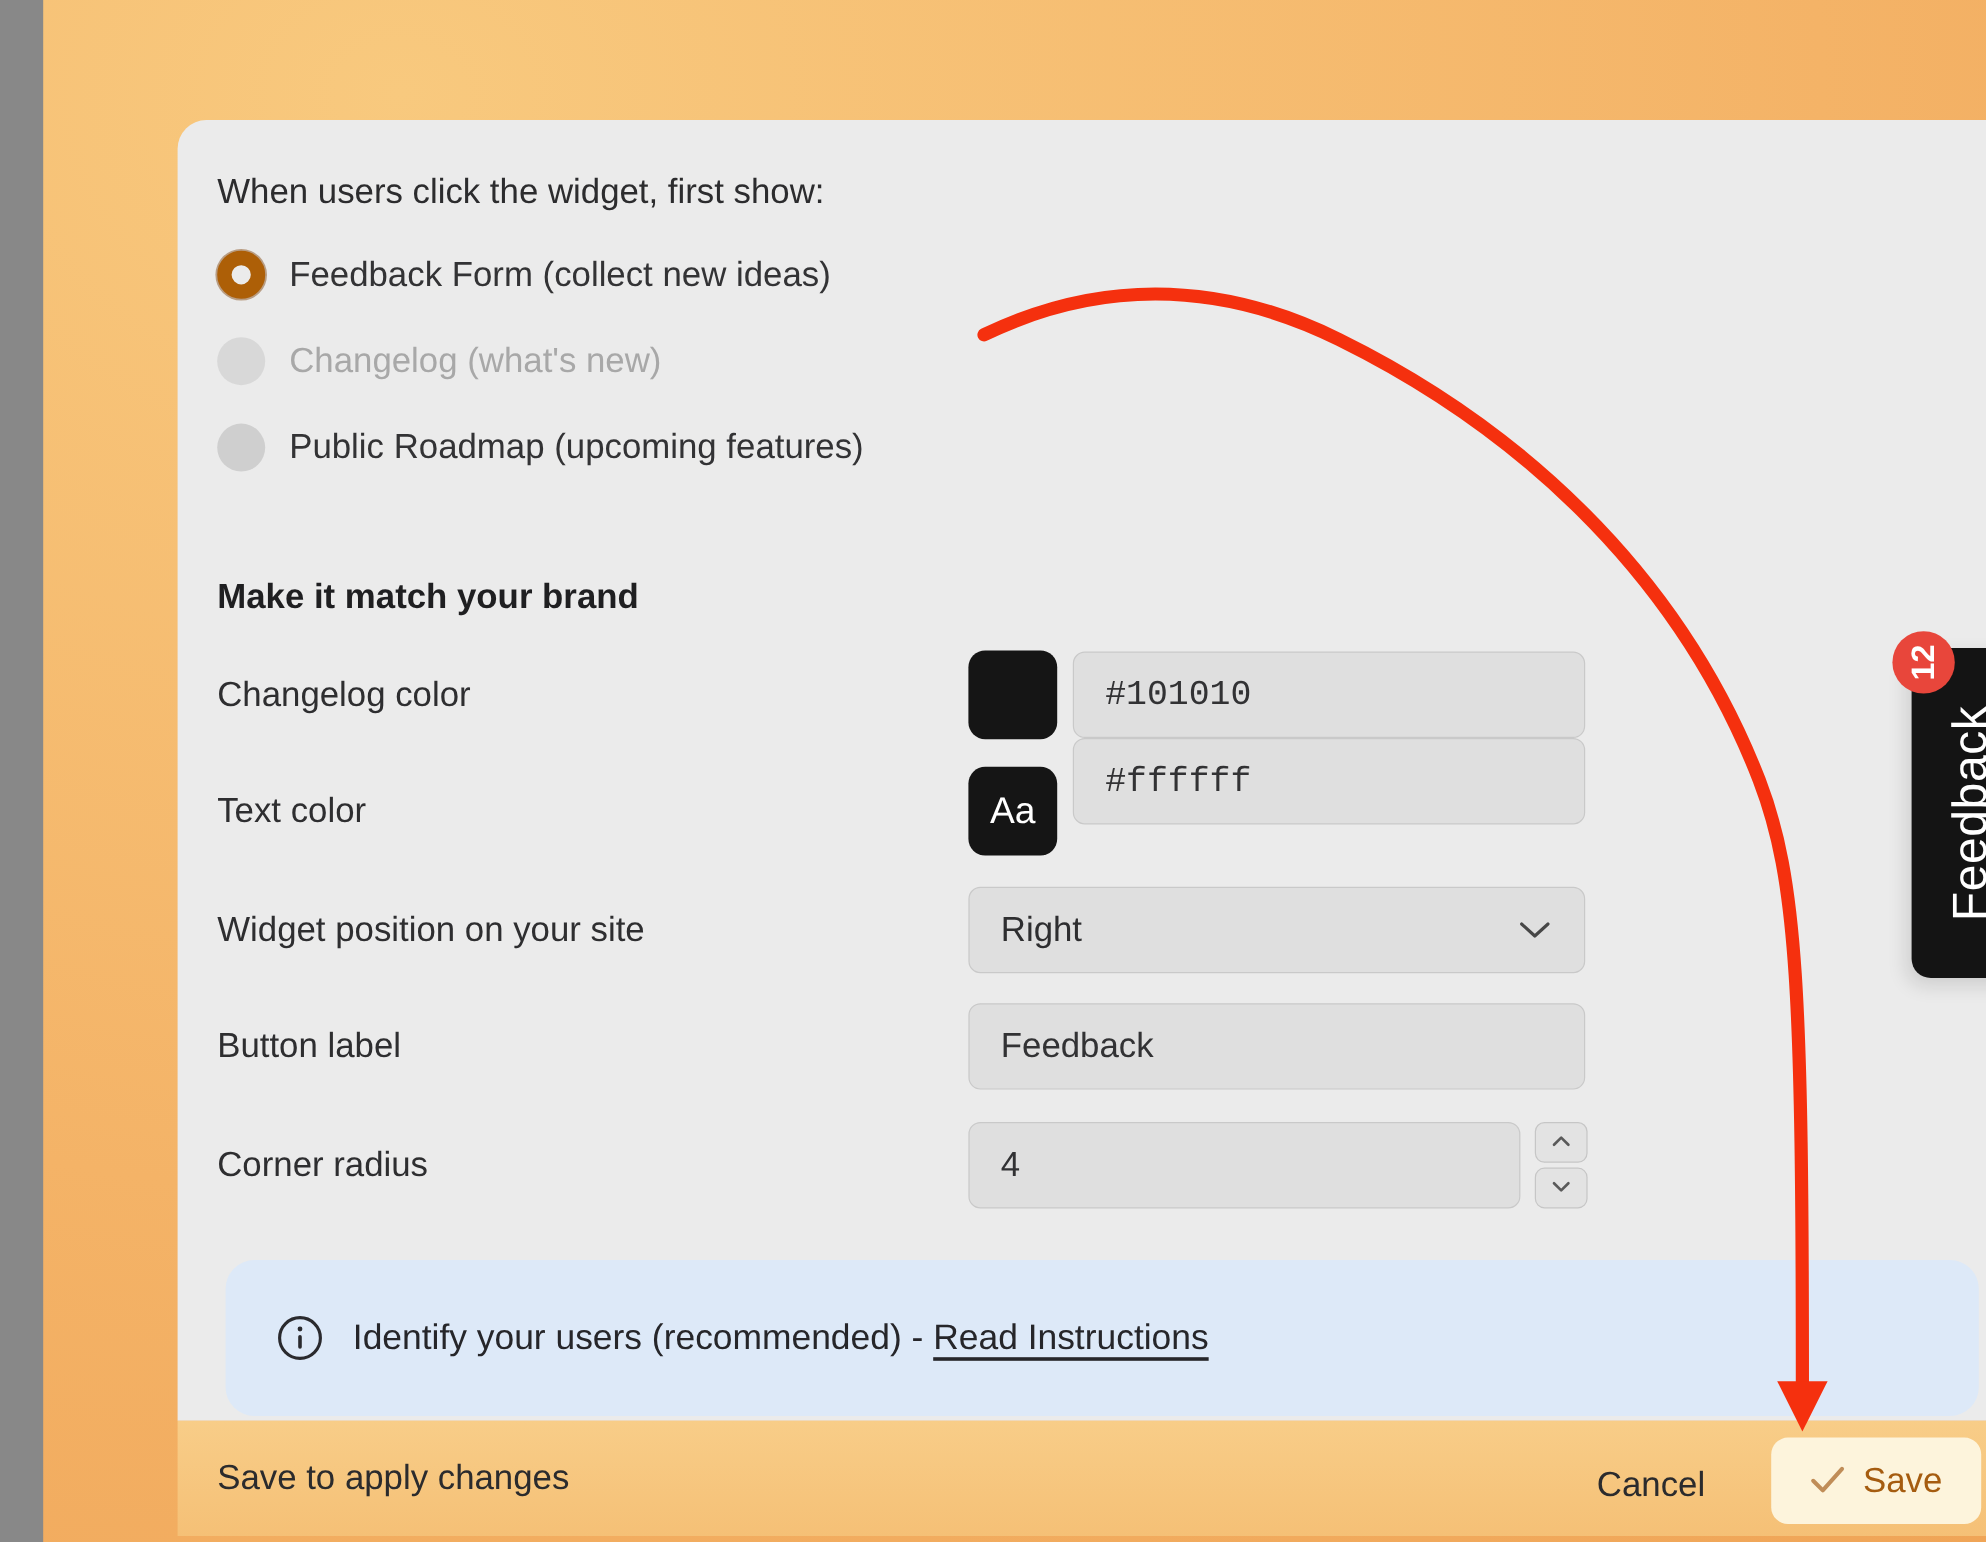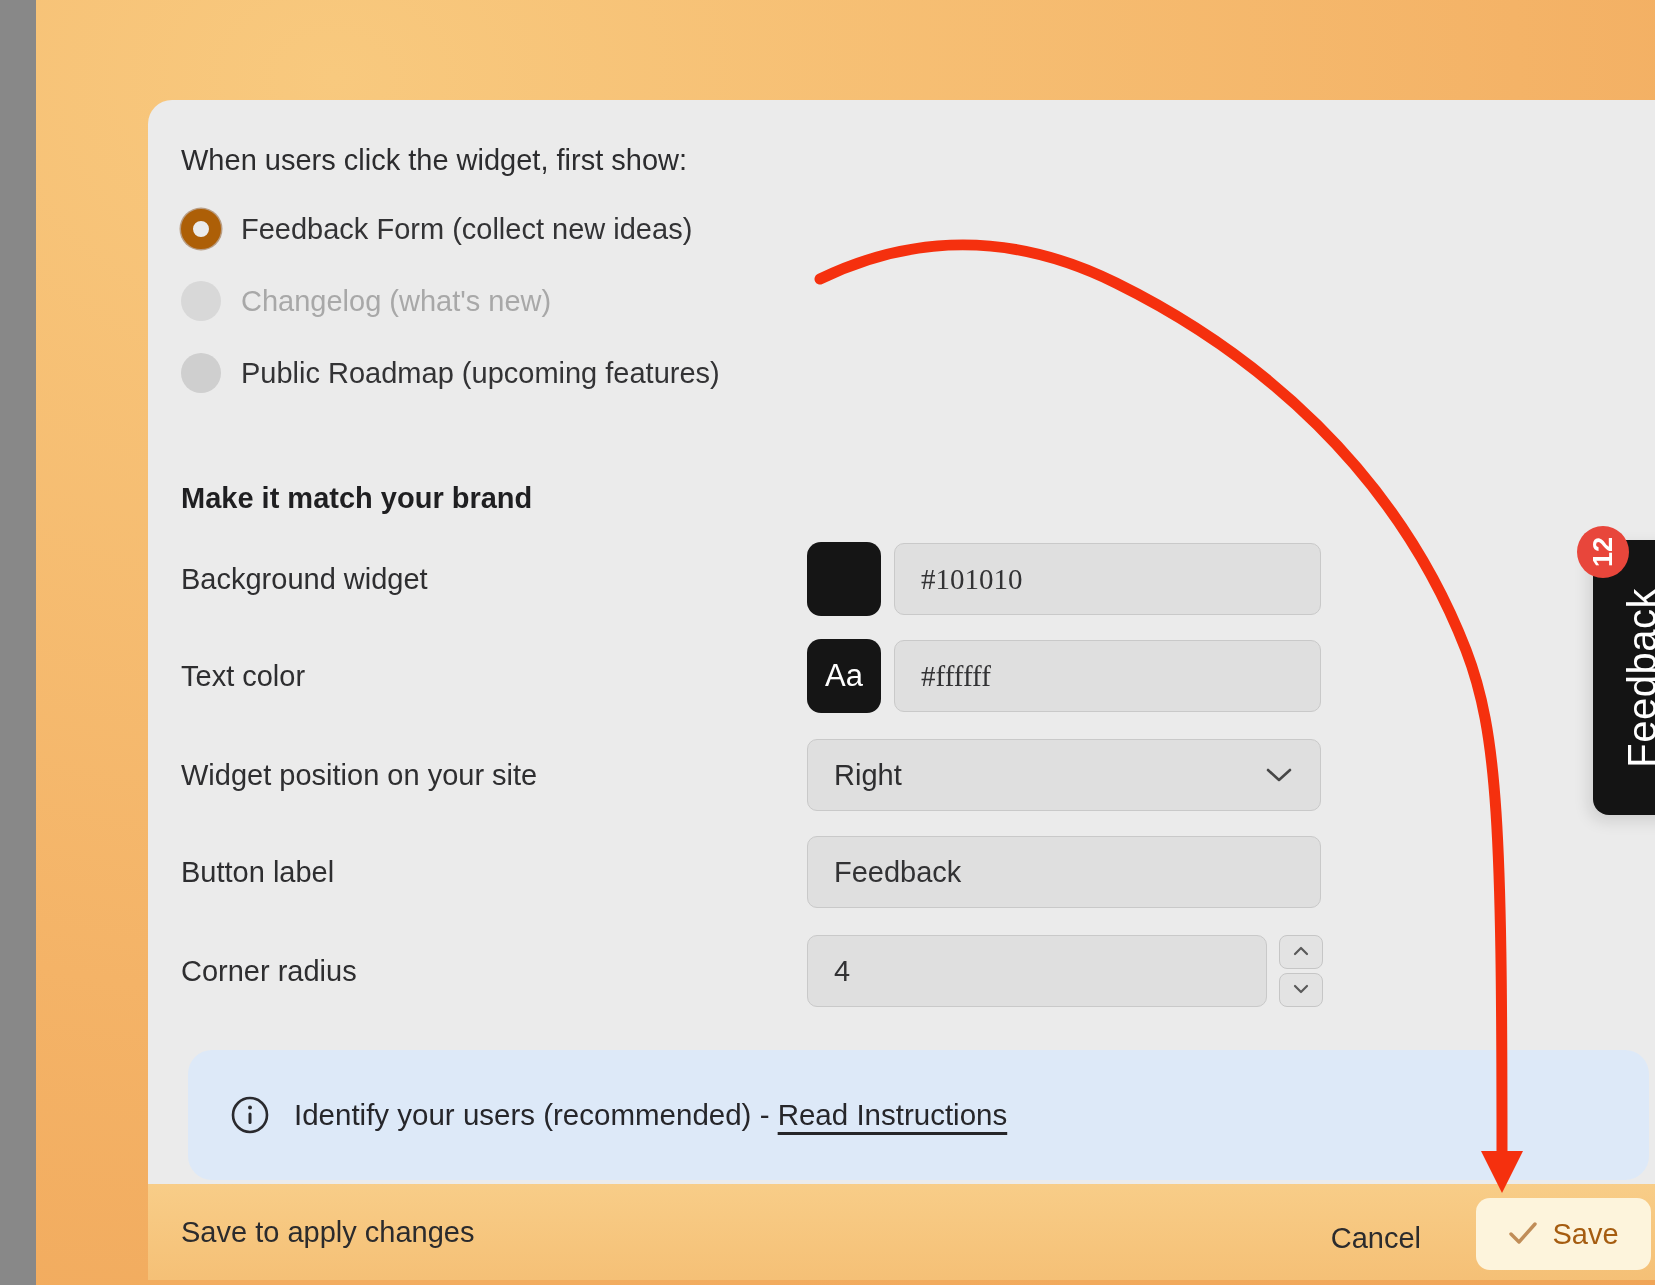--- a/index.html
+++ b/index.html
@@ -48,22 +48,22 @@
     background:#151515;display:flex;align-items:center;justify-content:center;
     cursor:pointer;
   }
   .swatch.s-bg{top:442px;} .swatch.s-tc{top:539px;}
   .swatch-aa{color:#ffffff;font-size:31px;}
   .txt-input{
     position:absolute;box-sizing:border-box;height:72px;border-radius:10px;
     background:#dfdfdf;border:1px solid #c9c9c9;outline:none;
     font-size:29px;color:#323234;padding:0 0 0 26px;
   }
-  .hex{left:746px;width:427px;font-family:Liberation Serif, serif;}
-  .hex.i-bg{top:443px;} .hex.i-tc{top:540px;}
+  .hex{left:746px;width:427px;font-family:Liberation Mono, monospace;}
+  .hex.i-bg{top:443px;} .hex.i-tc{top:515px;}
   .wide{left:659px;width:514px;}
   .wide.i-btn{top:736px;}
   .num{left:659px;width:460px;top:835px;}
   .select{
     position:absolute;left:659px;top:639px;width:514px;height:72px;box-sizing:border-box;
     border-radius:10px;background:#dfdfdf;border:1px solid #c9c9c9;
     display:flex;align-items:center;cursor:pointer;
   }
   .select-value{font-size:29px;color:#2e2e30;padding-left:26px;flex:1;}
   .select .chev{margin-right:28px;display:flex;}
@@ -147,21 +147,21 @@
       <span class="radio off1"></span>
       <span class="radio-label dim">Changelog (what's new)</span>
     </div>
     <div class="radio-row r3">
       <span class="radio off2"></span>
       <span class="radio-label">Public Roadmap (upcoming features)</span>
     </div>
 
     <div class="brand-heading">Make it match your brand</div>
 
-    <div class="form-label l-bg">Background widget</div>
+    <div class="form-label l-bg">Changelog color</div>
     <div class="swatch s-bg"></div>
     <input class="txt-input hex i-bg" value="#101010" style="">
 
     <div class="form-label l-tc">Text color</div>
     <div class="swatch s-tc">
       <span class="swatch-aa">Aa</span>
     </div>
     <input class="txt-input hex i-tc" value="#ffffff" style="">
 
     <div class="form-label l-pos">Widget position on your site</div>

